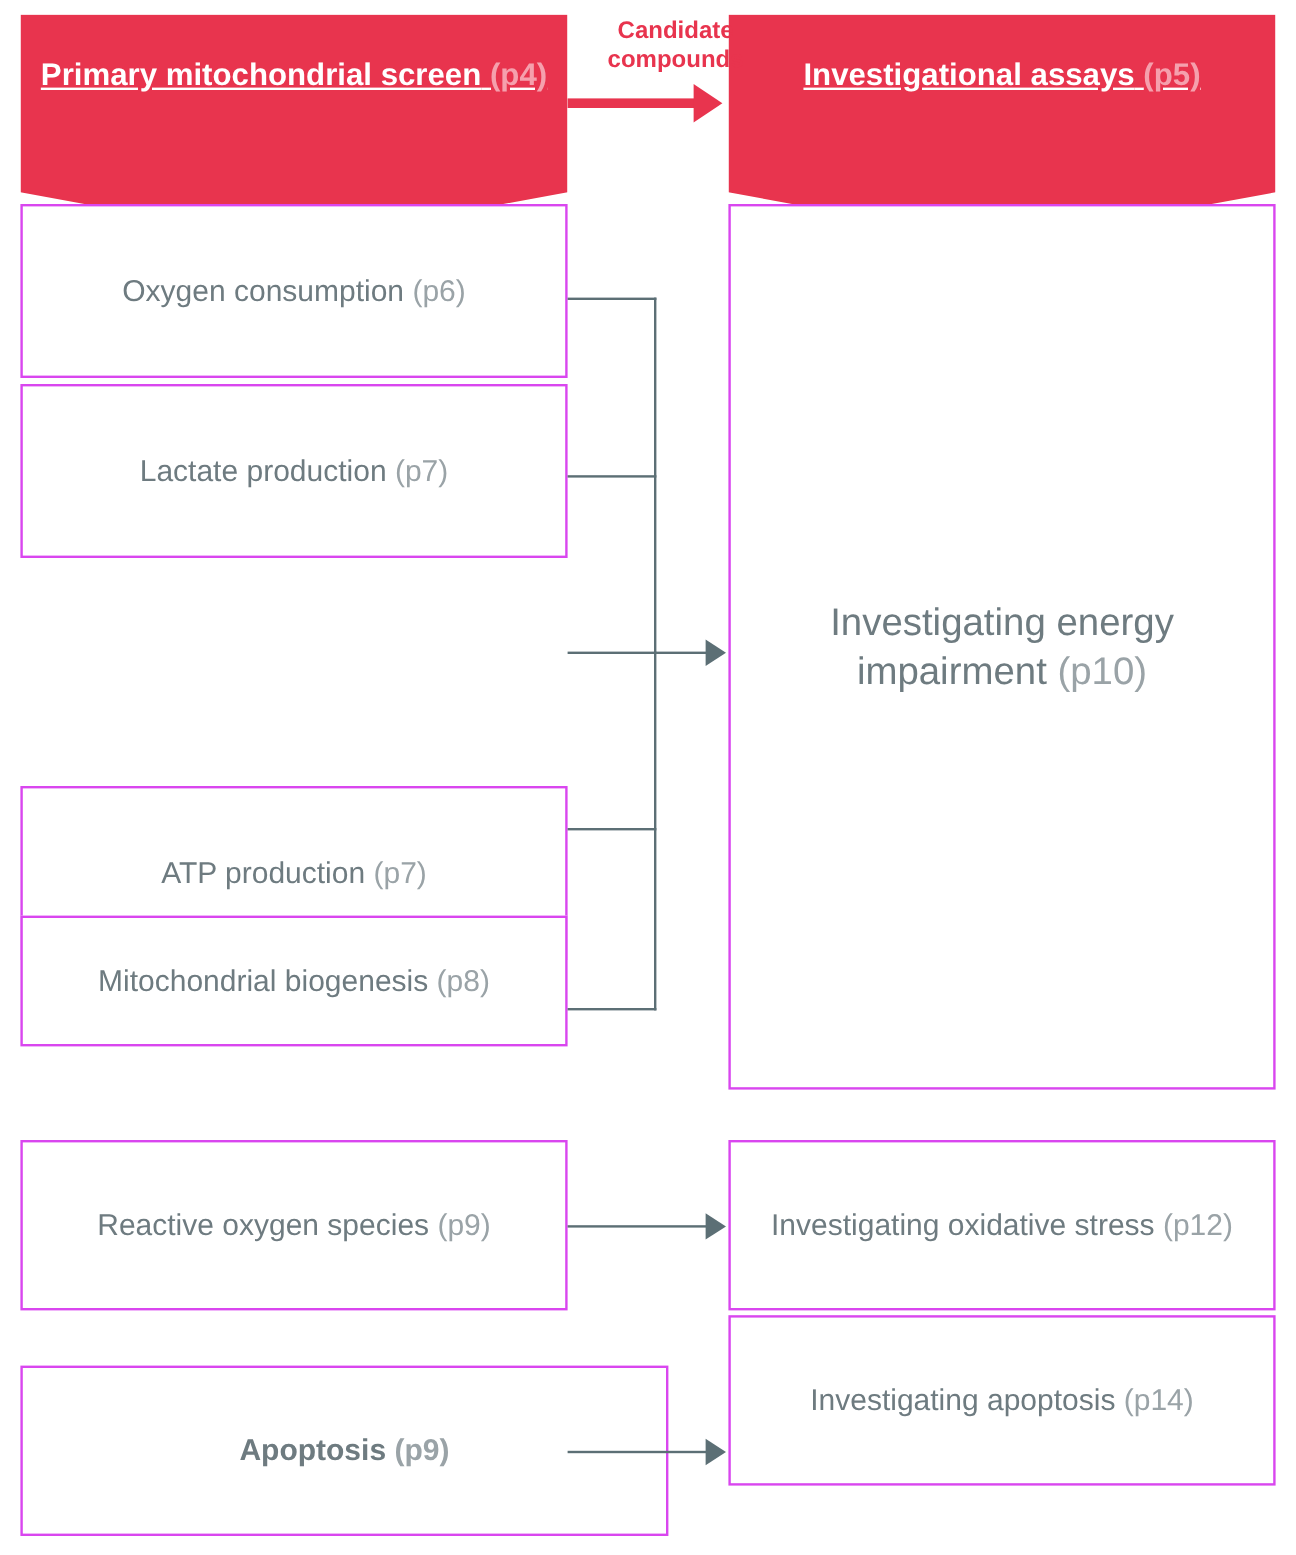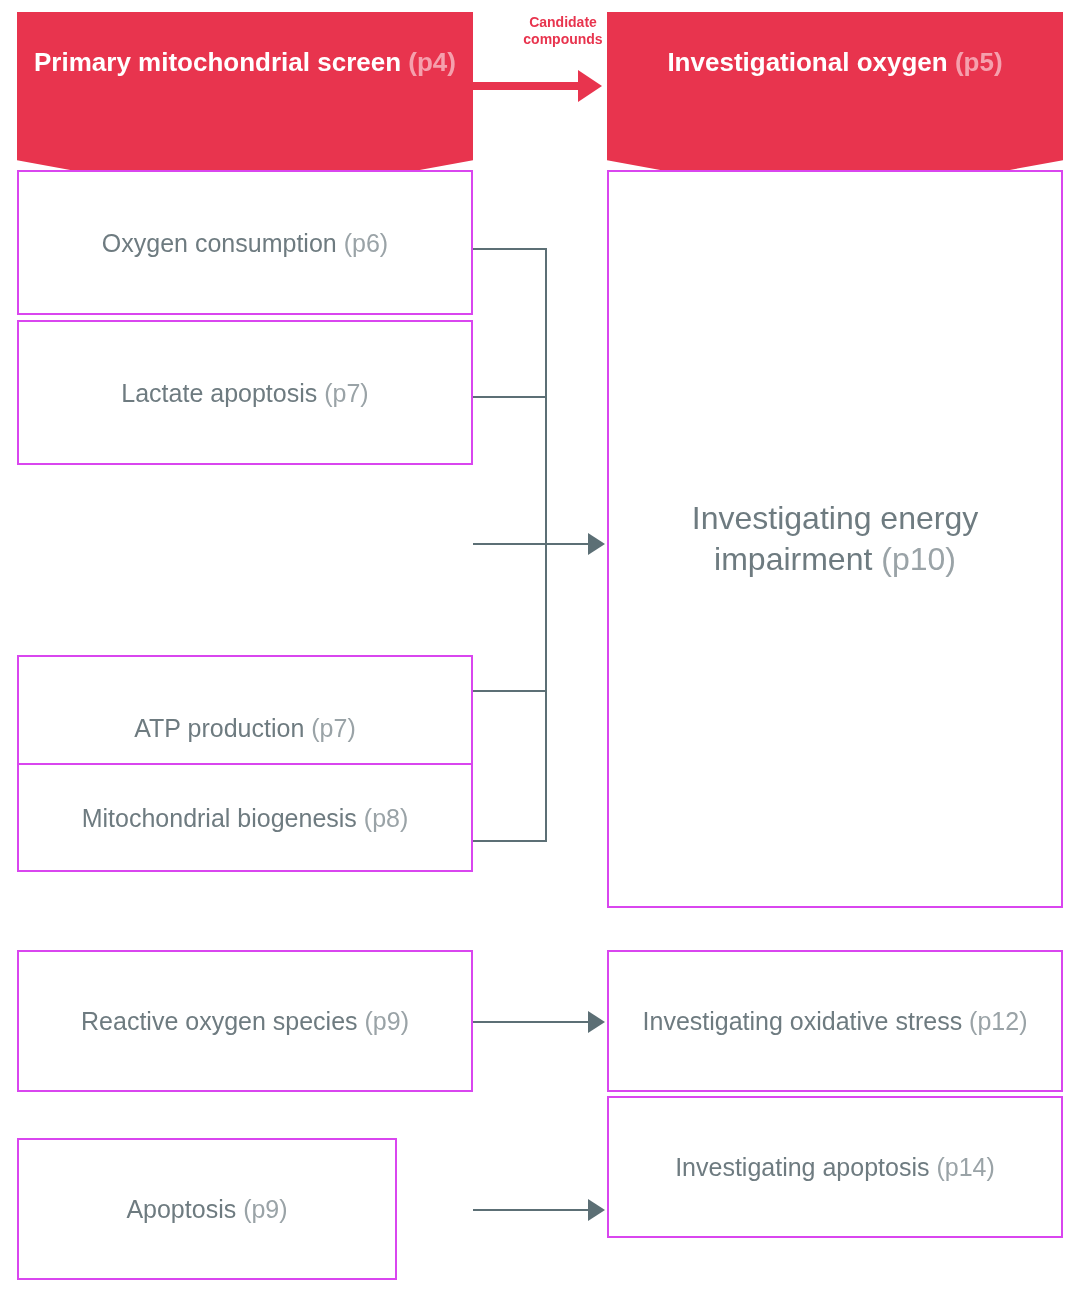--- a/index.html
+++ b/index.html
@@ -31,20 +31,21 @@
     -webkit-clip-path: polygon(0% 0%, 100% 0%, 100% 78%, 50% 100%, 0% 78%);
     clip-path: polygon(0% 0%, 100% 0%, 100% 78%, 50% 100%, 0% 78%);
   }
   .banner .banner-text {
     font-size: 26px;
     font-weight: bold;
     line-height: 1.3;
     padding-top: 34px;
     display: block;
     width: 100%;
+    text-decoration: underline;
   }
   .banner .banner-page {
     color: #f5a0ad;
     font-weight: bold;
   }
 
   
   .box {
     position: absolute;
     box-sizing: border-box;
@@ -97,63 +98,63 @@
     position: absolute;
     width: 0;
     height: 0;
     border-top: 16px solid transparent;
     border-bottom: 16px solid transparent;
     border-left: 24px solid #e8344e;
   }
   .red-label {
     position: absolute;
     color: #e8344e;
-    font-size: 14px;
+    font-size: 20px;
     font-weight: bold;
     text-align: center;
     line-height: 1.2;
     width: 160px;
   }
 </style>
 </head>
 <body>
 
 <div id="page">
 
   <div class="banner" style="left:17px; top:12px; width:456px; height:190px;">
     <span class="banner-text">
       <span>Primary mitochondrial screen</span>
       <span class="banner-page">(p4)</span>
     </span>
   </div>
 
   <div class="banner" style="left:607px; top:12px; width:456px; height:190px;">
     <span class="banner-text">
-      <span>Investigational oxygen</span>
+      <span>Investigational assays</span>
       <span class="banner-page">(p5)</span>
     </span>
   </div>
 
   <div class="red-label" style="left:483px; top:14px;">
     <span>Candidate</span><br>
     <span>compounds</span>
   </div>
   <div class="red-line" style="left:473px; top:82px; width:110px;"></div>
   <div class="red-arrow-head" style="left:578px; top:70px;"></div>
 
   <div class="box" style="left:17px; top:170px; width:456px; height:145px;">
     <span class="box-text">
       <span>Oxygen consumption</span>
       <span class="pg">(p6)</span>
     </span>
   </div>
 
   <div class="box" style="left:17px; top:320px; width:456px; height:145px;">
     <span class="box-text">
-      <span>Lactate apoptosis</span>
+      <span>Lactate production</span>
       <span class="pg">(p7)</span>
     </span>
   </div>
 
 
   <div class="box" style="left:17px; top:615px; width:456px; height:145px;margin-top:40px;">
     <span class="box-text">
       <span>ATP production</span>
       <span class="pg">(p7)</span>
     </span>
@@ -166,21 +167,21 @@
     </span>
   </div>
 
   <div class="box" style="left:17px; top:950px; width:456px; height:142px;">
     <span class="box-text">
       <span>Reactive oxygen species</span>
       <span class="pg">(p9)</span>
     </span>
   </div>
 
-  <div class="box" style="left:17px; top:1138px; width:380px; height:142px;">
+  <div class="box" style="left:17px; top:1138px; width:540px; height:142px;font-weight:bold;">
     <span class="box-text">
       <span>Apoptosis</span>
       <span class="pg">(p9)</span>
     </span>
   </div>
 
   <div class="box big-box" style="left:607px; top:170px; width:456px; height:738px;">
     <span class="box-text">
       <span>Investigating energy impairment</span>
       <span class="pg">(p10)</span>

